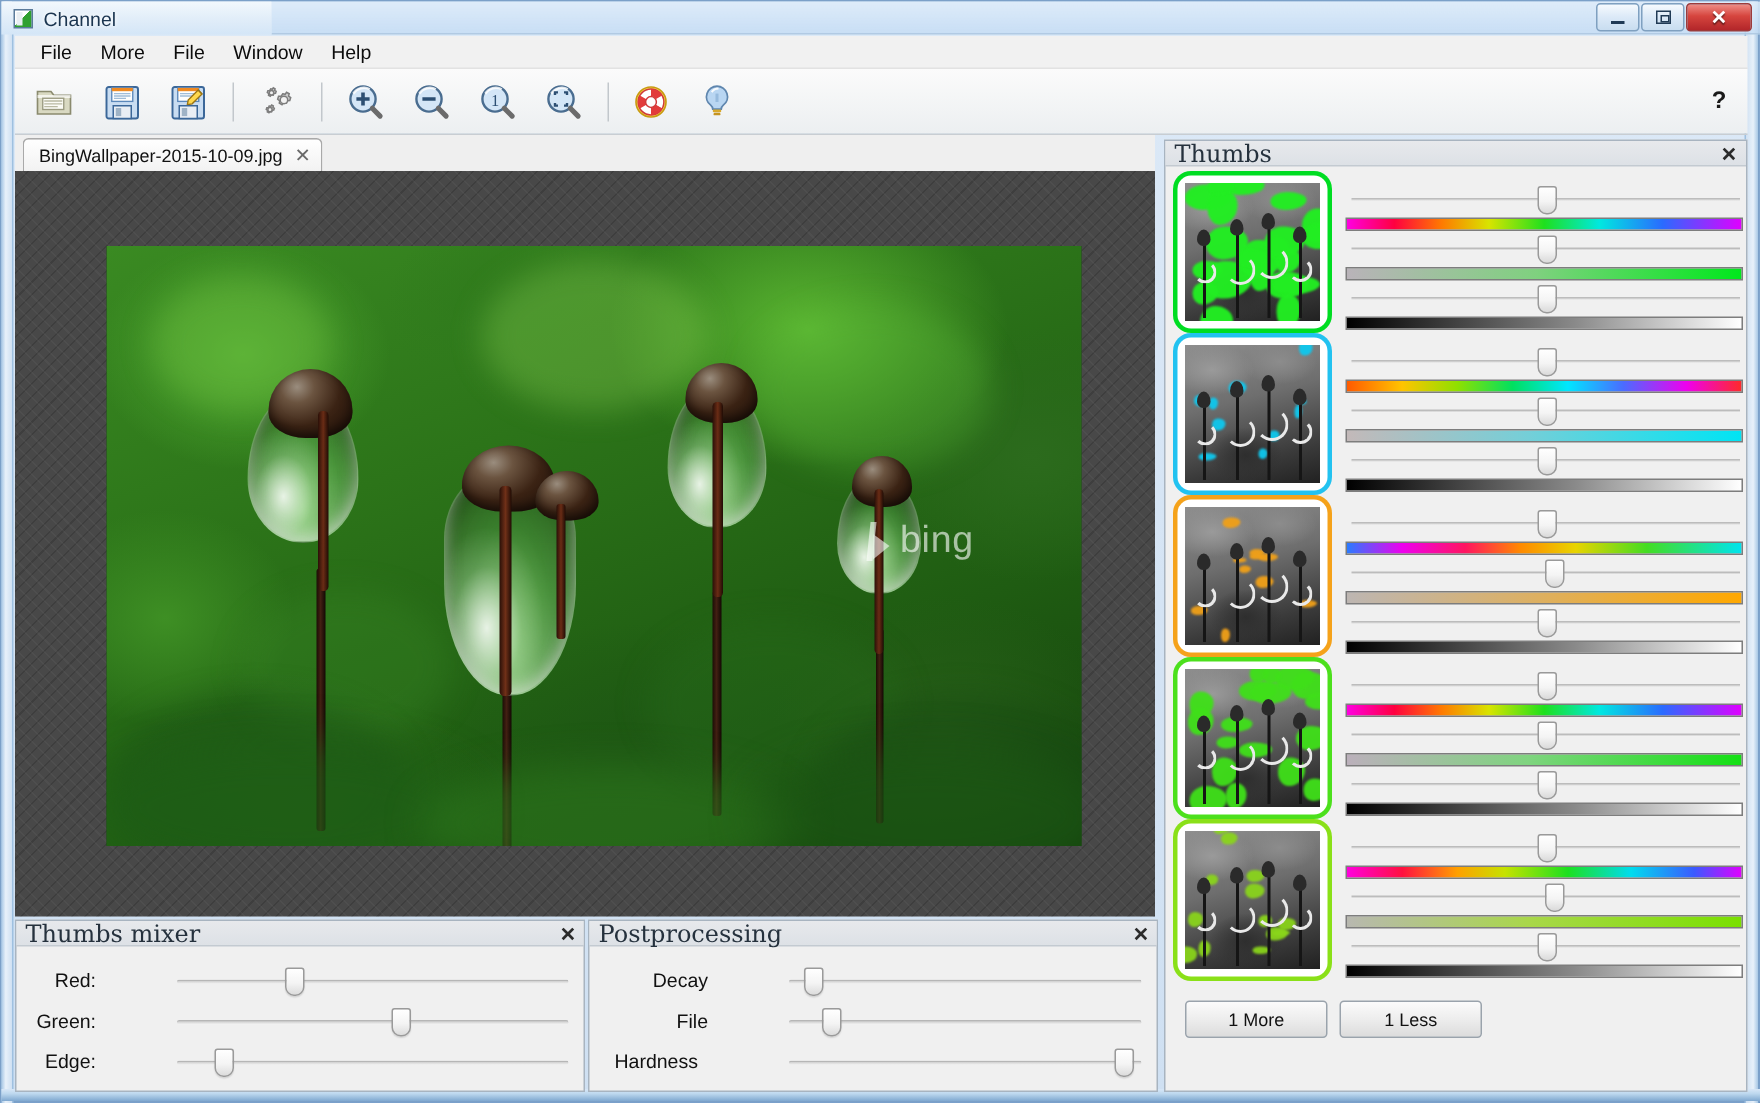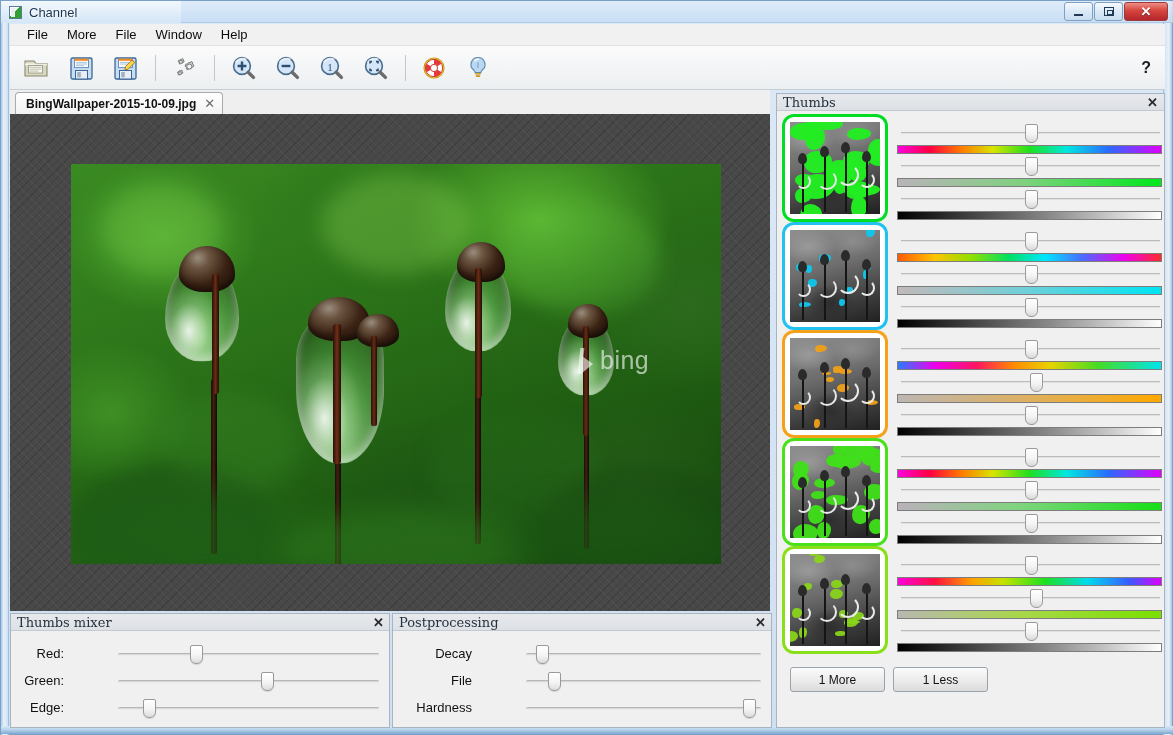--- a/index.html
+++ b/index.html
@@ -109,21 +109,21 @@
   .tabstrip {
     position:absolute; left:9px; top:89px; width:760px; height:24px;
     background:#efefef;
   }
   .tab {
     position:absolute; left:5px; top:2px; height:22px;
     background:linear-gradient(180deg,#ffffff,#f2f2f2);
     border:1px solid #a9a9a9; border-bottom:none; border-radius:4px 4px 0 0;
     display:flex; align-items:center; gap:8px; padding:0 7px 0 10px;
   }
-  .tab-label { font-size:12px; font-weight:bold; color:#111; white-space:nowrap;}
+  .tab-label { font-size:12px; font-weight:normal; color:#111; white-space:nowrap;}
   .tab-close { font-size:13px; color:#6a6a6a; }
 
   
   .canvas {
     position:absolute; left:9px; top:113px; width:760px; height:497px;
     background-color:#484848;
     background-image:
       repeating-linear-gradient(45deg, rgba(255,255,255,.035) 0 1px, transparent 1px 6px),
       repeating-linear-gradient(-45deg, rgba(0,0,0,.14) 0 1px, transparent 1px 6px);
     overflow:hidden;
@@ -188,21 +188,21 @@
   .panel {
     position:absolute; background:#f0f0f0;
     border:1px solid #a8b4c0;
   }
   .panel-head {
     height:17px; background:linear-gradient(180deg,#e7e9ec,#dde1e6);
     border-bottom:1px solid #c3cad1;
     display:flex; align-items:center; justify-content:space-between;
     padding:0 5px 0 6px;
   }
-  .panel-title { font-family:"DejaVu Serif", serif; font-size:13px; color:#25313d; }
+  .panel-title { font-family:"DejaVu Serif", serif; font-size:16px; color:#25313d; }
   .panel-x { font-size:13px; font-weight:bold; color:#2b2b2b; line-height:1; }
   .panel-body { padding:9px 10px 0 10px; }
 
   .srow { display:flex; align-items:center; height:27px;gap:45px; }
   .srow-label { font-size:13px; color:#111; text-align:right; padding-right:9px; }
   .track-wrap { position:relative; flex:1; height:20px; }
   .track {
     position:absolute; left:0; right:0; top:9px; height:3px;
     background:linear-gradient(180deg,#cfcfcf,#f4f4f4);
     border-top:1px solid #b6b6b6; border-radius:2px;
@@ -544,21 +544,21 @@
 
       <div class="srow">
         <div class="srow-label" style="width:78px;">File</div>
         <div class="track-wrap">
           <div class="track"></div>
           <div class="thumb" id="pp1" style="left: 12%;"></div>
         </div>
       </div>
 
       <div class="srow">
-        <div class="srow-label" style="width:78px;">Hardness</div>
+        <div class="srow-label" style="width:78px;text-align:center;">Hardness</div>
         <div class="track-wrap">
           <div class="track"></div>
           <div class="thumb" id="pp2" style="left: 95%;"></div>
         </div>
       </div>
 
     </div>
   </div>
 
   <div class="thumbs-panel">

